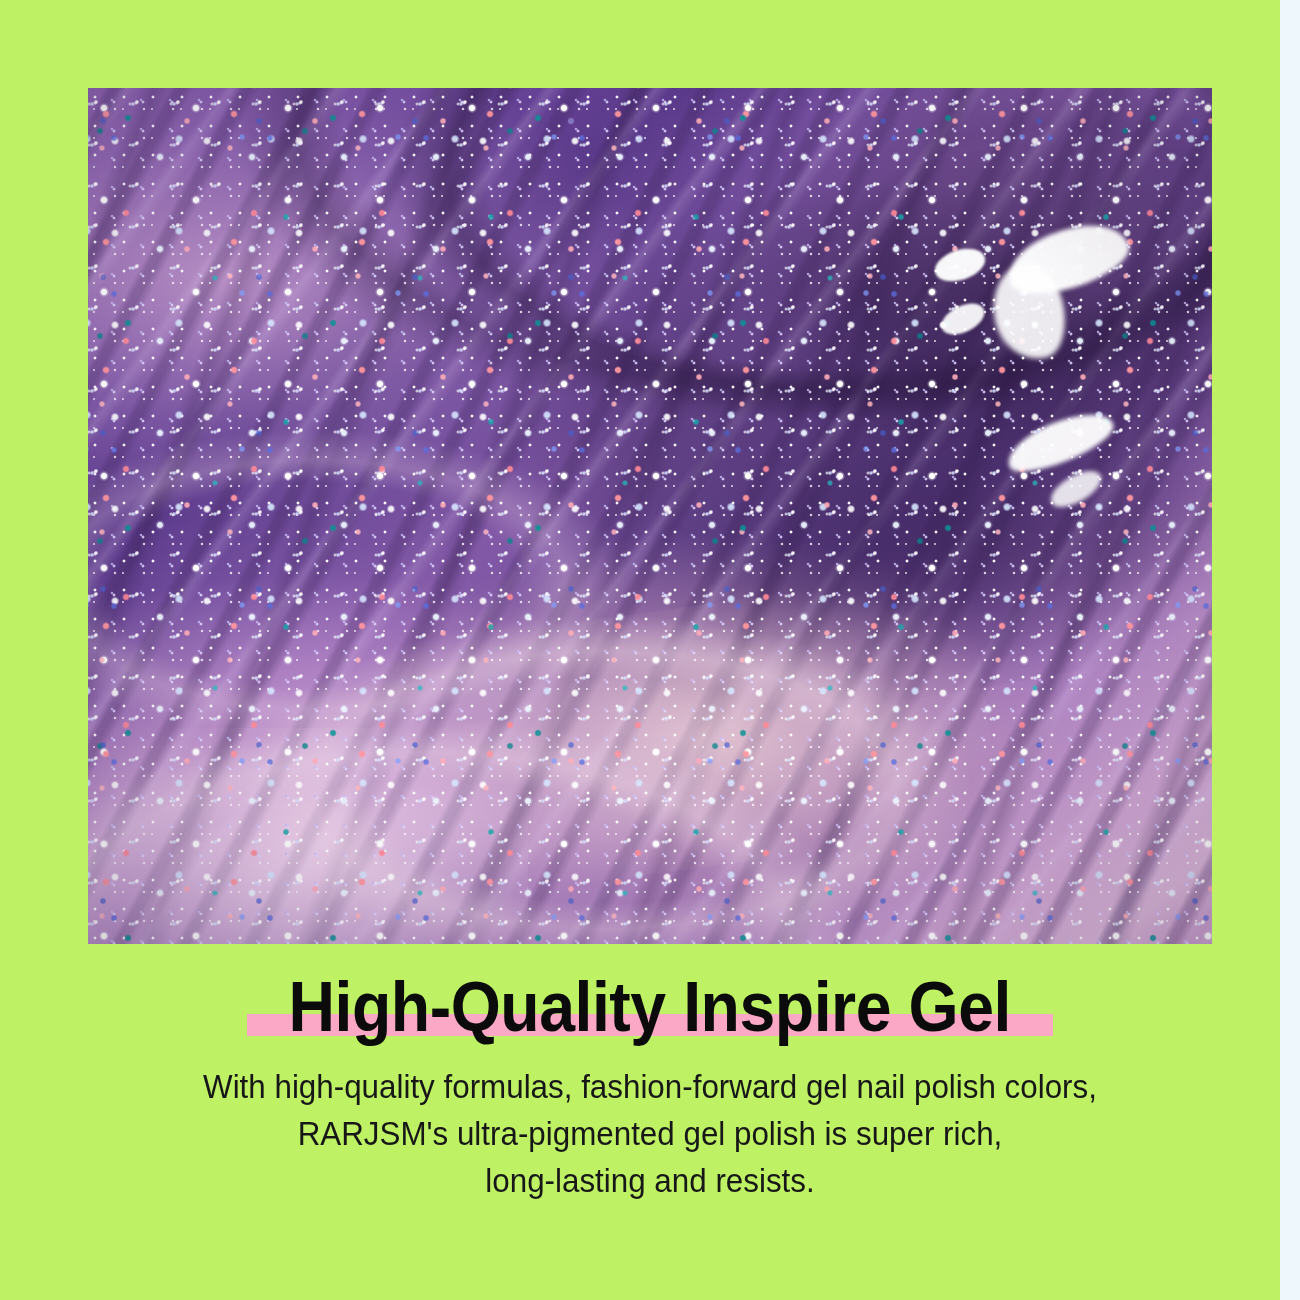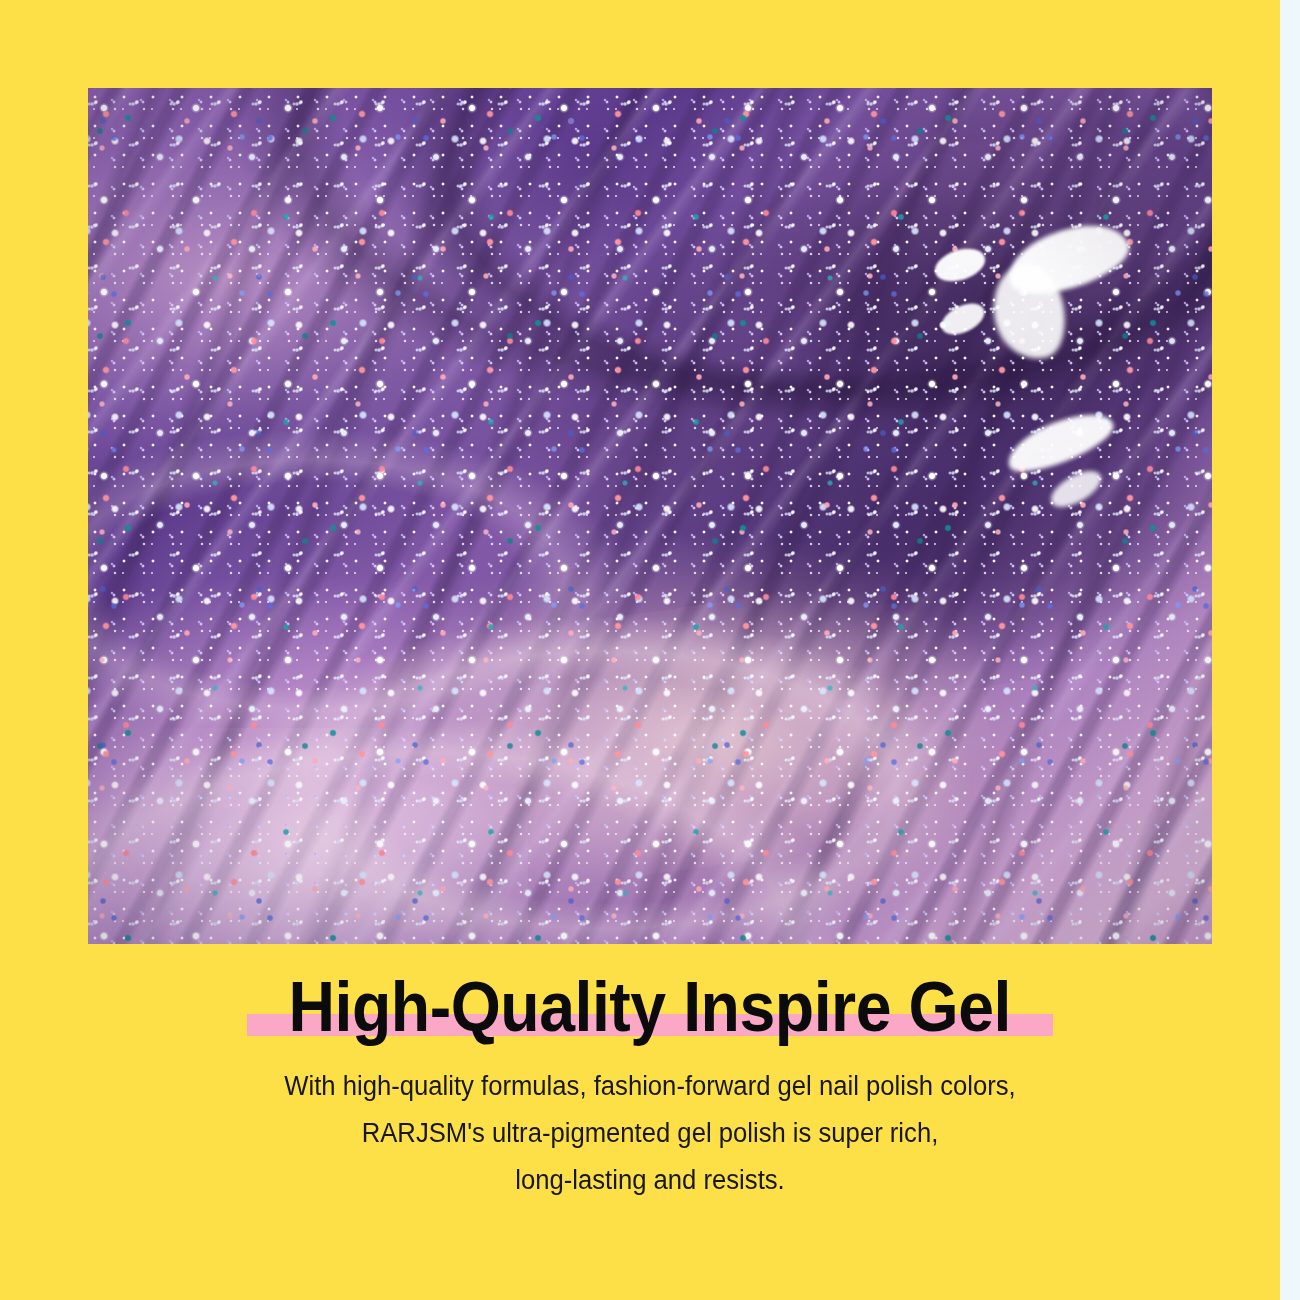--- a/index.html
+++ b/index.html
@@ -12,21 +12,21 @@
     height: 1300px;
     background: #edf7fc;
     font-family: "Liberation Sans", "DejaVu Sans", sans-serif;
     overflow: hidden;
   }
 
   .page {
     position: relative;
     width: 1280px;
     height: 1300px;
-    background: #fde047;
+    background: #bef264;
     box-sizing: border-box;
   }
 
   
   .hero {
     position: absolute;
     left: 88px;
     top: 88px;
     width: 1124px;
     height: 856px;
@@ -269,21 +269,21 @@
     letter-spacing: -0.5px;
     color: #0b0b0b;
     white-space: nowrap;
     transform: scaleX(0.92);
     transform-origin: center;
   }
 
   .body-copy {
     margin: 14px 0 0 0;
     font-family: "Liberation Sans Narrow", "Liberation Sans", "DejaVu Sans Condensed", sans-serif;
-    font-size: 27px;
+    font-size: 33px;
     line-height: 47px;
     color: #171717;
     font-weight: normal;
   }
   .body-copy .ln {
     display: block;
     transform: scaleX(0.95);
     transform-origin: center;
   }
 </style>

